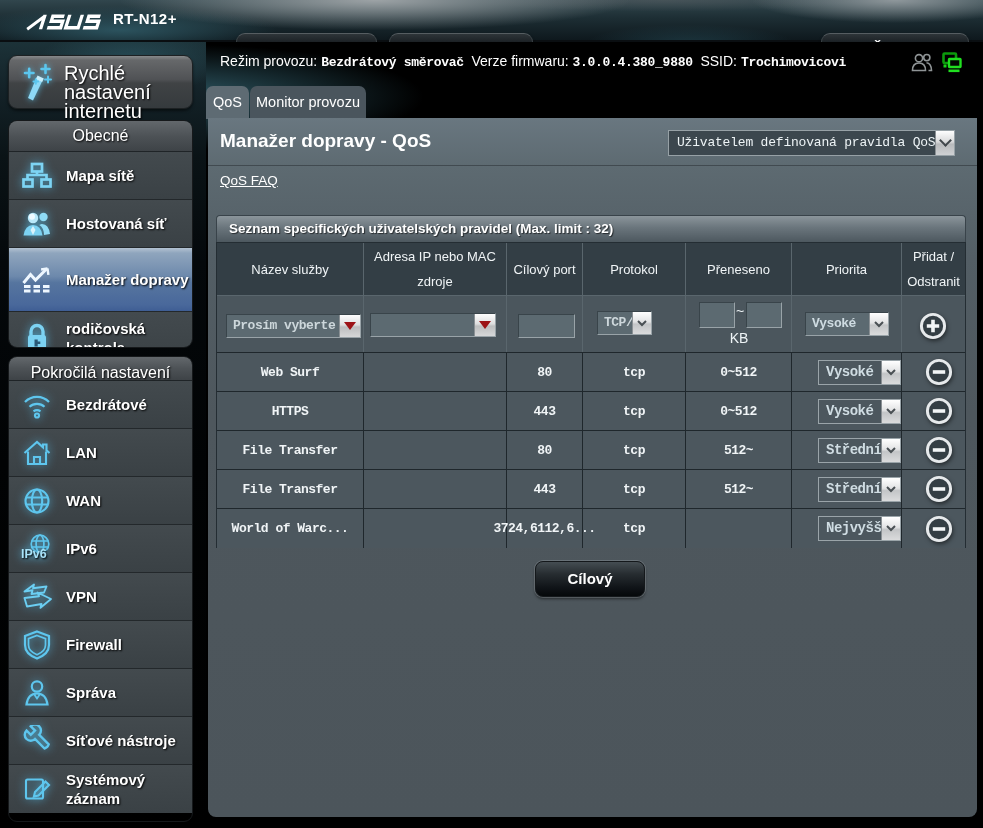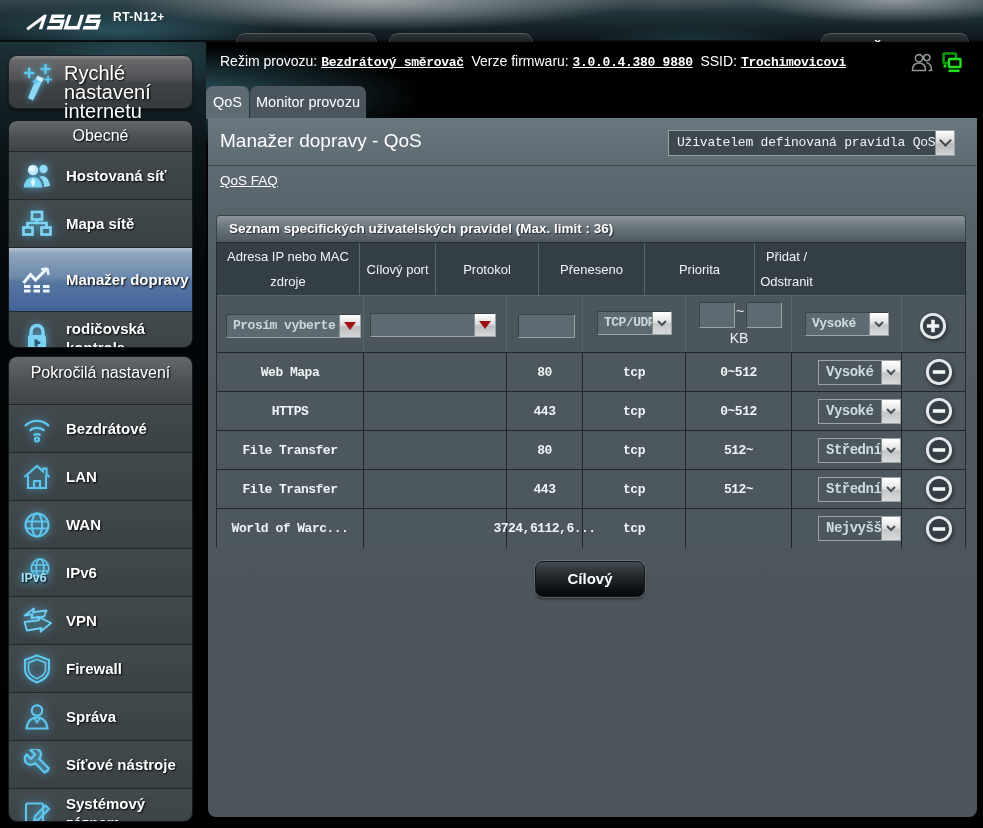--- a/index.html
+++ b/index.html
@@ -8,21 +8,21 @@
 #banner{position:absolute;left:0;top:0;width:983px;height:42px;
 background:
  radial-gradient(320px 38px at 375px 0px, rgba(157,163,166,1), rgba(157,163,166,0) 80%),
  radial-gradient(175px 28px at 895px 0px, rgba(148,156,160,.95), rgba(148,156,160,0) 82%),
  radial-gradient(240px 14px at 665px 0px, rgba(88,94,98,.55), rgba(88,94,98,0) 82%),
  radial-gradient(210px 32px at 120px 30px, rgba(46,88,100,.9), rgba(46,88,100,0) 75%),
  radial-gradient(140px 26px at 690px 44px, rgba(40,80,92,.55), rgba(40,80,92,0) 75%),
  linear-gradient(180deg,#31464d 0%, #1d2e34 45%, #0e181d 100%);
 border-bottom:2px solid #0a0e11;}
 #logo{position:absolute;left:24px;top:13px;width:76px;height:19px;color:#fff}
-#model{position:absolute;left:113px;top:10px;font-size:12px;font-weight:bold;color:#fff;letter-spacing:.5px}
+#model{position:absolute;left:113px;top:10px;font-size:15px;font-weight:bold;color:#fff;letter-spacing:.5px}
 .topbtn{position:absolute;top:3px;height:32px;border-radius:9px;color:#fff;font-weight:bold;font-size:16px;text-align:center;line-height:31px;
 background:linear-gradient(180deg,#2e3539 0,#161b1f 35%,#090d10 70%,#04070a 100%);
 border:1px solid #3c4347;border-top-color:#565d61;box-shadow:0 2px 3px rgba(0,0,0,.55);margin-top:30px;}
 #btn-logout{left:236px;width:141px}
 #btn-reboot{left:389px;width:144px}
 #btn-lang{left:821px;width:148px;height:31px}
 #btn-lang .tri{position:absolute;right:15px;top:12px;width:0;height:0;border-left:7px solid transparent;border-right:7px solid transparent;border-top:9px solid #a9c1cd}
 
 #sidebar{position:absolute;left:0;top:42px;width:206px;height:786px;
 background:
@@ -35,27 +35,27 @@
 #qis svg{position:absolute;left:12px;top:7px;filter:drop-shadow(0 0 3px rgba(90,200,240,.8))}
 .spanel{position:absolute;left:8px;width:185px;border-radius:9px;overflow:hidden;border:1px solid #16191b}
 .shead{background:linear-gradient(180deg,#63686c 0,#4d5256 50%,#3e4347 100%);color:#fff;font-weight:normal;font-size:16px;text-align:center;text-shadow:1px 1px 2px #000;border-bottom:1px solid #1f2427}
 .sitem{position:relative;background:linear-gradient(180deg,#434a4e 0,#3a4145 100%);border-bottom:1px solid #23282b;color:#fff;font-weight:bold;font-size:15px;display:flex;align-items:center;text-shadow:1px 1px 2px #000;line-height:19px}
 .sitem:last-child{border-bottom:none}
 .sitem .ic{width:32px;height:32px;margin-left:12px;margin-right:13px;flex:0 0 32px;filter:drop-shadow(0 0 5px rgba(85,195,240,.75))}
 .sitem.active{background:linear-gradient(180deg,#b3c2d2 0,#8fa5bd 8%,#6d89ac 45%,#56759f 55%,#49689b 90%,#3f5e94 100%)}
 
 #content{position:absolute;left:206px;top:42px;width:777px;height:786px;background:radial-gradient(330px 70px at -30px 55px, rgba(46,88,100,1), rgba(46,88,100,0) 75%) #000}
 #infobar{position:absolute;left:14px;top:11px;width:750px;color:#fff;font-size:14px;white-space:nowrap}
-#infobar .lnk{font-family:"Liberation Mono",monospace;font-weight:bold;font-size:13px;text-decoration:underline;letter-spacing:-.3px}
+#infobar .lnk{font-family:"Liberation Mono",monospace;font-weight:bold;font-size:13px;letter-spacing:-.3px}
 .tab{position:absolute;top:44px;height:33px;border-radius:7px 7px 0 0;color:#fff;font-size:14.5px;text-align:center;line-height:33px}
 #tab1{left:0px;width:43px;background:#5e6b73}
 #tab2{left:44px;width:116px;background:#4a555d}
 #panel{position:absolute;left:2px;top:76px;width:769px;height:699px;
 background:linear-gradient(180deg,#697780 0,#5d6a71 7%,#535e65 20%,#4e575d 42%,#4c555b 100%);border-radius:0 0 8px 8px}
-#ptitle{position:absolute;left:12px;top:12px;font-size:19px;font-weight:normal;color:#fff}
+#ptitle{position:absolute;left:12px;top:12px;font-size:19px;font-weight:bold;color:#fff}
 #pline{position:absolute;left:0;top:47px;width:769px;height:1px;background:rgba(30,36,40,.45)}
 #qsel{position:absolute;left:460px;top:12px;width:287px;height:26px;background:#3c474e;border:1px solid #97a1a6;color:#eef4f6;font-family:"Liberation Mono",monospace;font-size:13px;line-height:24px;padding-left:8px;letter-spacing:-.2px}
 #qsel .arr{position:absolute;right:0;top:0;width:19px;height:24px;background:linear-gradient(180deg,#fefefe 0,#d9dadb 45%,#b8babc 55%,#cfd1d3 100%);border-left:1px solid #8a9094}
 #qsel .arr:after{content:"";position:absolute;left:5px;top:5px;width:7px;height:7px;border-left:2px solid #41474b;border-bottom:2px solid #41474b;transform:rotate(-45deg)}
 #faq{position:absolute;left:12px;top:55px;font-size:13.5px;color:#fff;text-decoration:underline}
 
 #tbar{position:absolute;left:8px;top:97px;width:750px;height:27px;border-radius:4px 4px 0 0;
 background:linear-gradient(180deg,#8b959b 0,#6a757c 45%,#4d585f 100%);border:1px solid #39434a;border-bottom:none;
 color:#fff;font-weight:bold;font-size:13.5px;line-height:26px;padding-left:12px;text-shadow:1px 1px 1px rgba(0,0,0,.6)}
 #qtab{position:absolute;left:8px;top:124px;width:750px;height:306px;background:#4c575e;border:1px solid #242d33}
@@ -112,47 +112,47 @@
           </g>
           <g stroke="#5bc6ee" stroke-width="2" stroke-linecap="round">
             <path d="M24 16.5 h6 M27 13.5 v6"></path>
             <path d="M12.5 18.5 h4.6 M14.8 16.2 v4.6"></path>
           </g>
         </svg>
       <div class="t">Rychlé nastavení<br>internetu</div>
       </div>
     <div class="spanel" style="top:78px;height:228px">
       <div class="shead" style="height:31px;line-height:30px">Obecné</div>
+      <div class="sitem" style="height:48px"><span class="ic"><svg width="32" height="32" viewBox="0 0 32 32" fill="none" stroke="#7dd4f4" stroke-width="2.7">
+              <rect x="11" y="4" width="10" height="7.5"></rect>
+              <path d="M16 11.5 V15 M6.5 19 V15 H25.5 V19"></path>
+              <rect x="2.5" y="19.5" width="9" height="7"></rect>
+              <rect x="20.5" y="19.5" width="9" height="7"></rect>
+            </svg></span>Mapa sítě</div>
       <div class="sitem" style="height:48px"><span class="ic"><svg width="32" height="32" viewBox="0 0 32 32">
               <circle cx="22.5" cy="9" r="4.2" fill="#8edbf6"></circle>
               <path d="M20.5 16 q7-.5 8.5 10 l-6 1 q-.2-7.5-4.8-10" fill="#8edbf6"></path>
               <circle cx="12" cy="10" r="5.2" fill="#b9e9fa"></circle>
               <circle cx="11" cy="8.7" r="3" fill="#eefaff"></circle>
               <path d="M2.5 27.5 q1.5-10.5 9.5-10.5 q8 0 9.5 10.5 z" fill="#7cd2f2"></path>
               <path d="M12 18 l-2.5 4 2.5 5 2.5-5 z" fill="#d9f3fc"></path>
             </svg></span>Hostovaná síť</div>
-      <div class="sitem" style="height:48px"><span class="ic"><svg width="32" height="32" viewBox="0 0 32 32" fill="none" stroke="#7dd4f4" stroke-width="2.7">
-              <rect x="11" y="4" width="10" height="7.5"></rect>
-              <path d="M16 11.5 V15 M6.5 19 V15 H25.5 V19"></path>
-              <rect x="2.5" y="19.5" width="9" height="7"></rect>
-              <rect x="20.5" y="19.5" width="9" height="7"></rect>
-            </svg></span>Mapa sítě</div>
       <div class="sitem active" style="height:64px"><span class="ic" style="filter:none"><svg width="32" height="32" viewBox="0 0 32 32" fill="none" stroke="#eef7ff">
               <path d="M2.5 19 L9.5 10.5 L14.5 16 L25.5 5" stroke-width="3"></path>
               <path d="M26.5 4.5 l.9 6.4 M26.5 4.5 l-6.4 1" stroke-width="2.4"></path>
               <path d="M3 22.5 h26 M3 27 h26" stroke-width="3" stroke-dasharray="6.5 3"></path>
             </svg></span>Manažer dopravy</div>
       <div class="sitem" style="height:52px"><span class="ic"><svg width="32" height="32" viewBox="0 0 32 32">
               <path d="M10 14 v-4.5 a6 6 0 0 1 12 0 V14" fill="none" stroke="#7cd2f2" stroke-width="3.4"></path>
               <rect x="7" y="13" width="18" height="14" rx="2.5" fill="#7cd2f2"></rect>
               <path d="M13.5 17.5 h3.2 v7 h-3.2 z M16.7 19.5 h2.6 v2.6 h-2.6 z" fill="#2a5876"></path>
             </svg></span>rodičovská<br>kontrola</div>
     </div>
     <div class="spanel" style="top:314px;height:466px">
-      <div class="shead" style="height:48px;line-height:31px">Pokročilá nastavení</div>
+      <div class="shead" style="height:24px;line-height:31px">Pokročilá nastavení</div>
       <div class="sitem" style="height:48px"><span class="ic"><svg width="32" height="32" viewBox="0 0 32 32" fill="none" stroke="#5ec6ee" stroke-width="2.2">
               <path d="M4 13 a16.5 16.5 0 0 1 24 0"></path>
               <path d="M8.5 17.8 a11 11 0 0 1 15 0"></path>
               <path d="M12.5 22.3 a6 6 0 0 1 7 0"></path>
               <circle cx="16" cy="26.5" r="2"></circle>
             </svg></span>Bezdrátové</div>
       <div class="sitem" style="height:48px"><span class="ic"><svg width="32" height="32" viewBox="0 0 32 32" fill="none" stroke="#5ec6ee" stroke-width="2.1">
               <path d="M3.5 16 L16 5 L22 10.3 V7.5 h3.5 V13.4 L28.5 16"></path>
               <path d="M7 14.5 V27 H25 V14.5"></path>
               <path d="M13 27 V20 h6 v7"></path>
@@ -206,44 +206,45 @@
           <path d="M6.5 18.8 h11" stroke="#20e020" stroke-width="2.6"></path>
           <rect x="1.5" y="12.5" width="3" height="3" fill="#1ad11a"></rect>
         </svg></div>
     <div class="tab" id="tab1">QoS</div>
     <div class="tab" id="tab2">Monitor provozu</div>
     <div id="panel">
       <div id="ptitle">Manažer dopravy - QoS</div>
       <div id="pline"></div>
       <div id="qsel">Uživatelem definovaná pravidla QoS<span class="arr"></span></div>
       <div id="faq">QoS FAQ</div>
-      <div id="tbar">Seznam specifických uživatelských pravidel (Max. limit : 36)</div>
+      <div id="tbar">Seznam specifických uživatelských pravidel (Max. limit : 32)</div>
       <div id="qtab">
         <div class="trow hrow">
+          <div class="c1 hc">Název služby</div>
           <div class="c2 hc">Adresa IP nebo MAC<br>zdroje</div>
           <div class="c3 hc">Cílový port</div>
           <div class="c4 hc">Protokol</div>
           <div class="c5 hc">Přeneseno</div>
           <div class="c6 hc">Priorita</div>
           <div class="c7 hc">Přidat /<br>Odstranit</div>
         </div>
         <div class="trow irow">
           <div class="c1">
               <div class="sel" style="left:9px;top:18px;width:135px">Prosím vyberte<span class="redarr"></span></div>
             </div>
           <div class="c2">
               <div class="sel" style="left:6px;top:17px;width:126px">
                 <span class="redarr"></span>
               </div>
             </div>
           <div class="c3">
               <div class="inp" style="left:11px;top:18px;width:57px"></div>
             </div>
           <div class="c4">
-              <div class="sel" style="left:14px;top:15px;width:75px">TCP/UDP<span class="gray">
+              <div class="sel" style="left:14px;top:15px;width:55px">TCP/UDP<span class="gray">
                   <svg width="12" height="10" viewBox="0 0 12 10">
                     <path d="M2 3 l4 4 4-4" stroke="#4a5054" stroke-width="2" fill="none"></path>
                   </svg>
                 </span></div>
             </div>
           <div class="c5">
               <div class="inp" style="left:13px;top:6px;width:36px;height:26px"></div>
               <div style="position:absolute;left:50px;top:7px;color:#eef4f6;font-size:14px">~</div>
               <div class="inp" style="left:60px;top:6px;width:36px;height:26px"></div>
               <div style="position:absolute;left:0;top:34px;width:106px;text-align:center;color:#eef4f6;font-size:14px">KB</div>
@@ -256,21 +257,21 @@
                 </span></div>
             </div>
           <div class="c7">
               <svg style="position:absolute;left:17px;top:16px;filter:drop-shadow(1px 2px 2px rgba(0,0,0,.5))" width="28" height="28" viewBox="0 0 28 28">
                 <circle cx="14" cy="14" r="11.6" fill="#343e44" stroke="#e7eaec" stroke-width="2.9"></circle>
                 <path d="M7.8 14 h12.4 M14 7.8 v12.4" stroke="#f2f5f6" stroke-width="3.6"></path>
               </svg>
             </div>
         </div>
         <div class="trow drow" style="top:109px">
-          <div class="c1">Web Mapa</div>
+          <div class="c1">Web Surf</div>
             <div class="c2"></div>
             <div class="c3">80</div>
             <div class="c4">tcp</div>
             <div class="c5">0~512</div>
           <div class="c6">
               <div class="dsel">Vysoké<span class="gray">
                   <svg width="12" height="10" viewBox="0 0 12 10">
                     <path d="M2 3 l4 4 4-4" stroke="#4a5054" stroke-width="2" fill="none"></path>
                   </svg>
                 </span></div>

